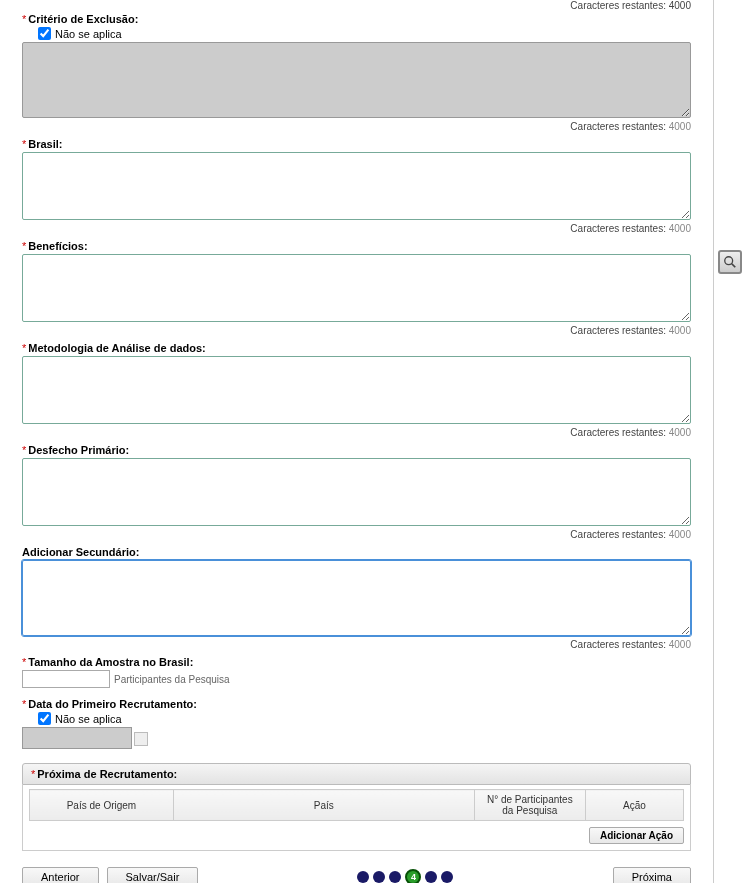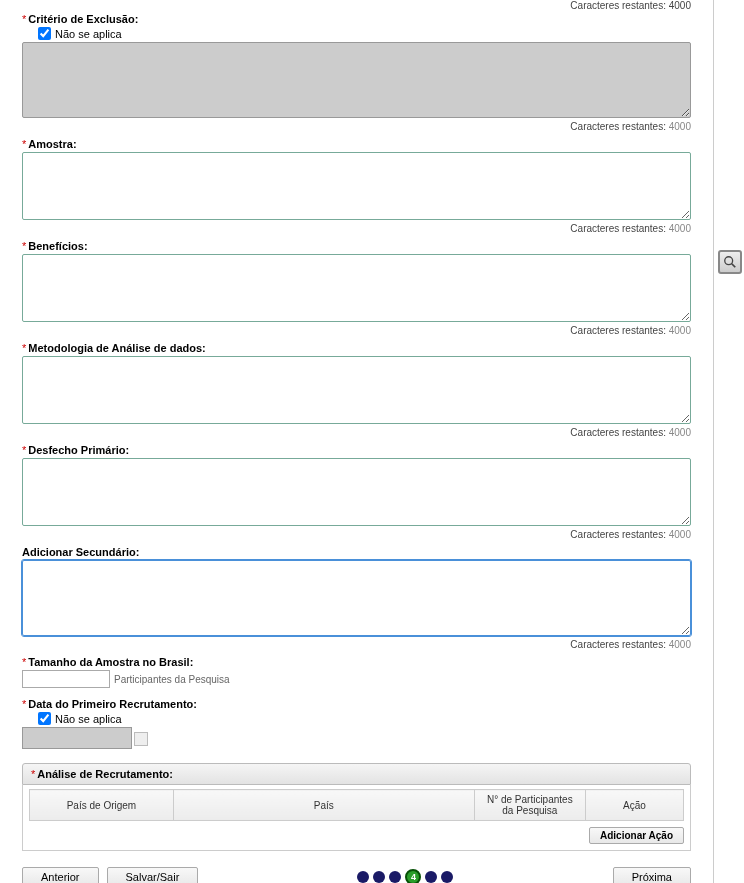--- a/index.html
+++ b/index.html
@@ -50,21 +50,21 @@
     <label class="field-label"><span class="req">*</span><span>Critério de Exclusão:</span></label>
     <div class="checkbox-row">
       <input type="checkbox" checked="" style="">
       <span>Não se aplica</span>
     </div>
     <textarea class="h76 disabled" disabled="" style=""></textarea>
     <div class="char-count"><span>Caracteres restantes:</span> <span class="num">4000</span></div>
   </div>
 
   <div class="field-group">
-    <label class="field-label"><span class="req">*</span><span>Amostra:</span></label>
+    <label class="field-label"><span class="req">*</span><span>Brasil:</span></label>
     <textarea class="h68" style=""></textarea>
     <div class="char-count"><span>Caracteres restantes:</span> <span class="num">4000</span></div>
   </div>
 
   <div class="field-group">
     <label class="field-label"><span class="req">*</span><span>Benefícios:</span></label>
     <textarea class="h68" style=""></textarea>
     <div class="char-count"><span>Caracteres restantes:</span> <span class="num">4000</span></div>
   </div>
 
@@ -94,21 +94,21 @@
   <div class="field-group" style="margin-top:10px;">
     <label class="field-label"><span class="req">*</span><span>Data do Primeiro Recrutamento:</span></label>
     <div class="checkbox-row">
       <input type="checkbox" checked="" style="">
       <span>Não se aplica</span>
     </div>
     <input type="text" class="small-input disabled" disabled="" style="width: 110px; height: 22px;"><span class="cal-icon"></span>
   </div>
 
   <div class="section-box">
-    <div class="section-header"><span class="req">*</span><span>Análise de Recrutamento:</span></div>
+    <div class="section-header"><span class="req">*</span><span>Próxima de Recrutamento:</span></div>
     <div class="table-wrap">
       <table class="data">
         <thead>
           <tr>
             <th style="width:22%;">País de Origem</th>
             <th style="width:46%;">País</th>
             <th style="width:17%;">N° de Participantes da Pesquisa</th>
             <th style="width:15%;">Ação</th>
           </tr>
         </thead>

